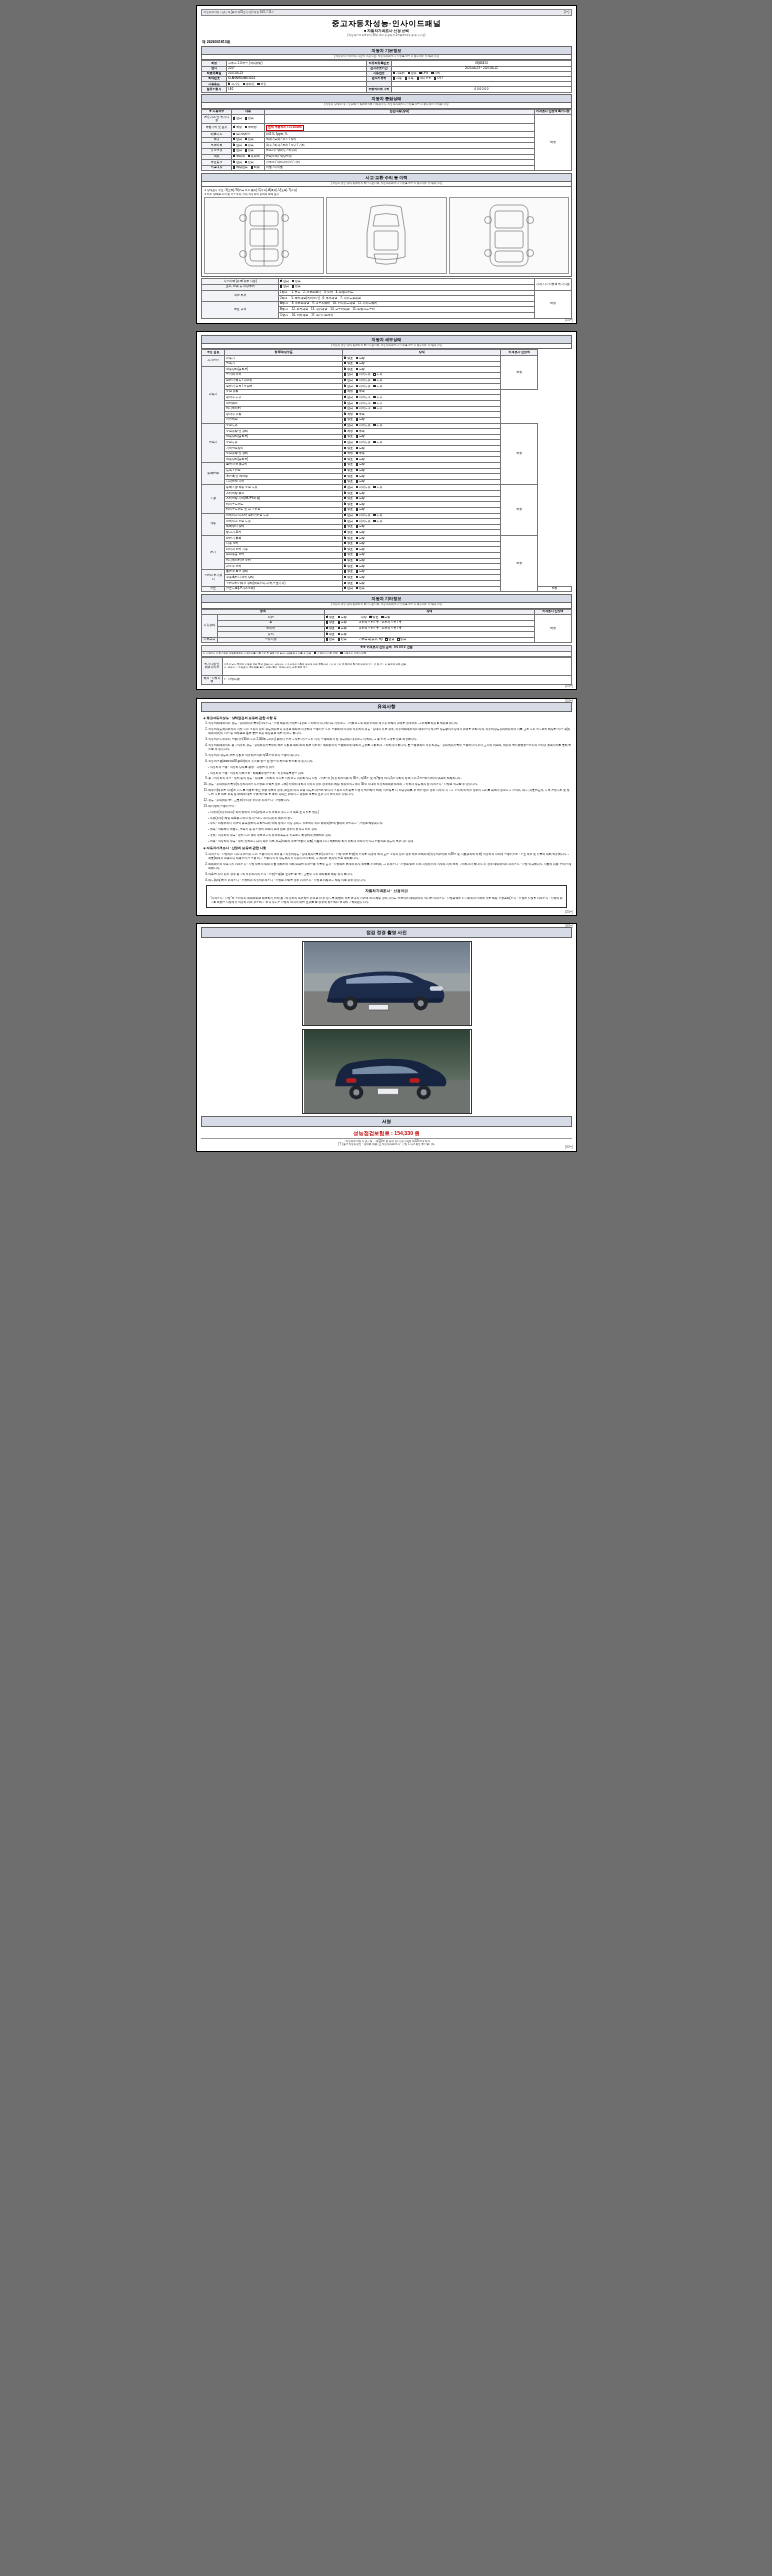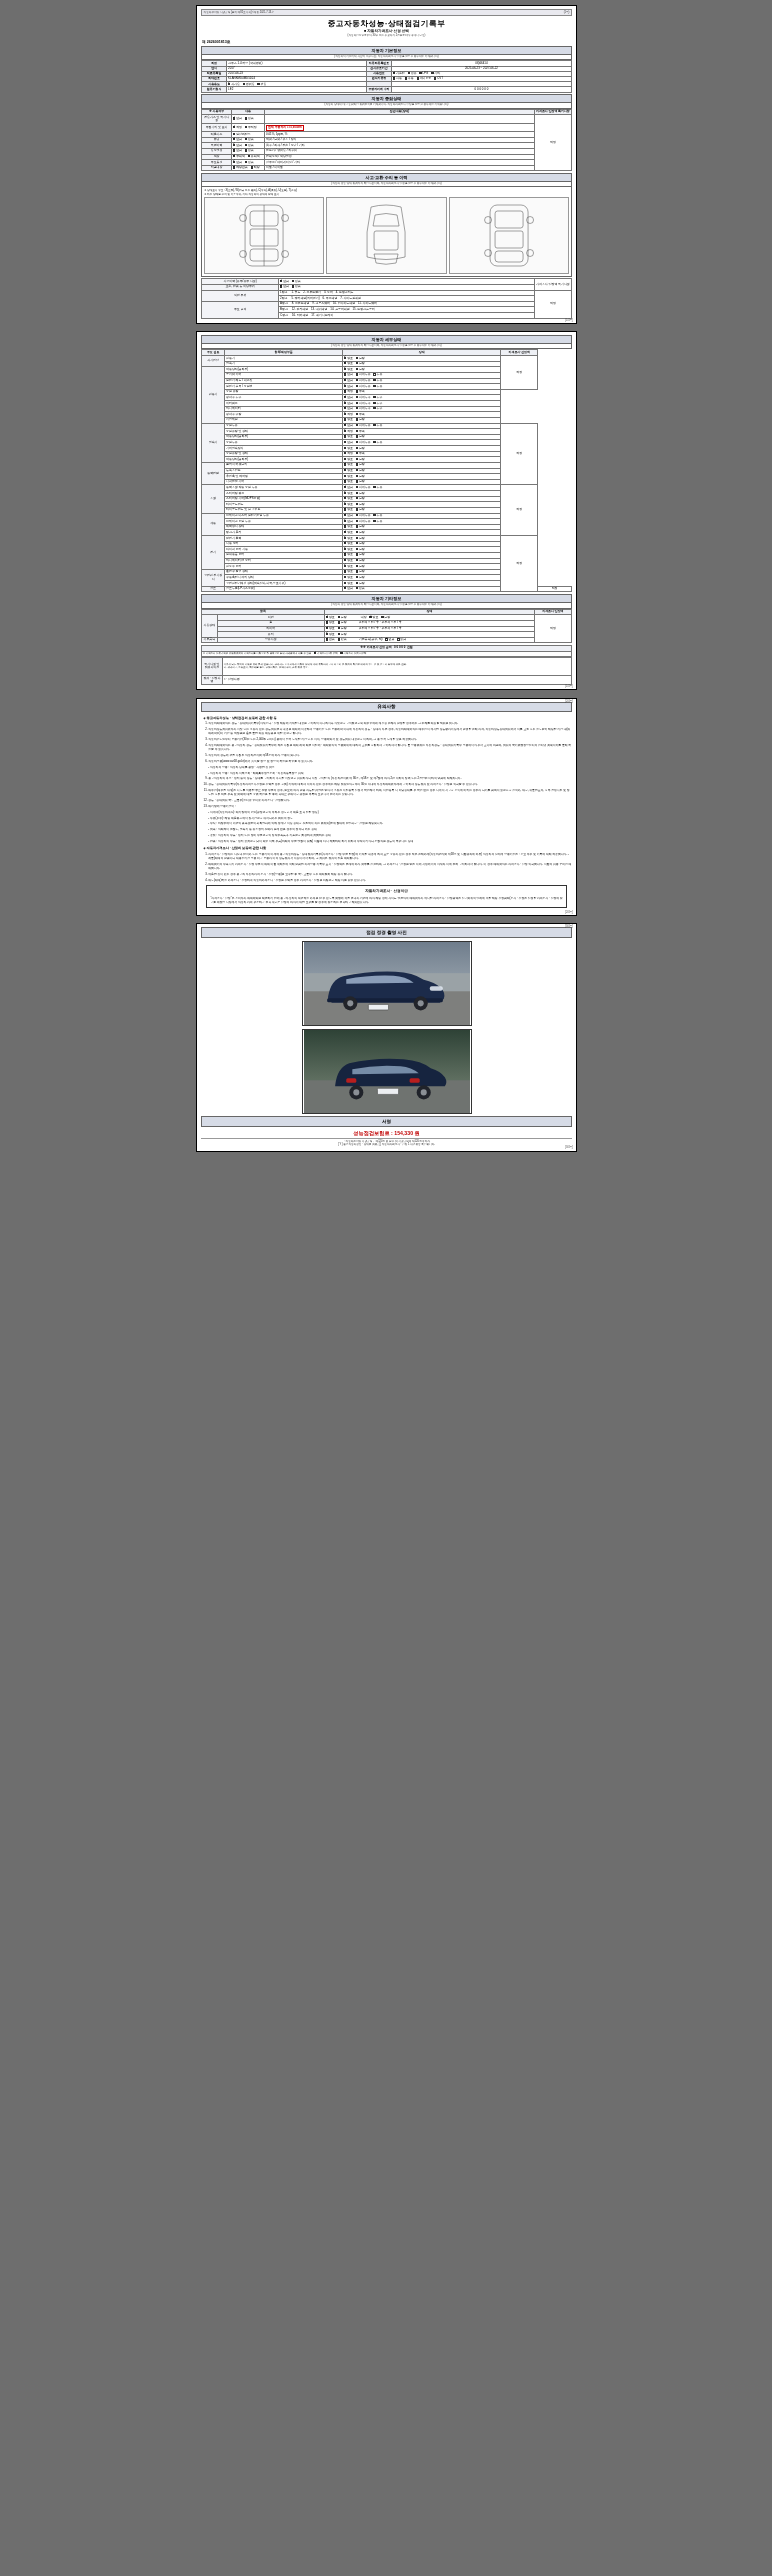--- a/index.html
+++ b/index.html
@@ -236,21 +236,21 @@
 <body>
 
 <div class="page-wrap">
 
   <div class="sheet">
     <div class="topbar">
       <span>자동차관리법 시행규칙 [별지 제82호서식] &lt;개정 2021.7.13.&gt;</span>
       <span>(1쪽)</span>
     </div>
 
-    <div class="doc-title">중고자동차성능·상태점검기록부</div>
+    <div class="doc-title">중고자동차성능·인사이드패널</div>
     <div class="doc-subtitle">■ 자동차가격조사·산정 선택</div>
     <div class="doc-sub2">(자동차인도일로부터 30일 또는 주행거리 2천킬로미터 내에서 보증)</div>
 
     <div class="docnum">
       <span>제</span>
       <span>2626001813호</span>
     </div>
 
     <div class="secbar">자동차 기본정보</div>
     <div class="secsub">(자동차의 기본기재 사항과 특수사항, 자동차가격조사·산정을 받으실 경우에만 기재합니다)</div>

